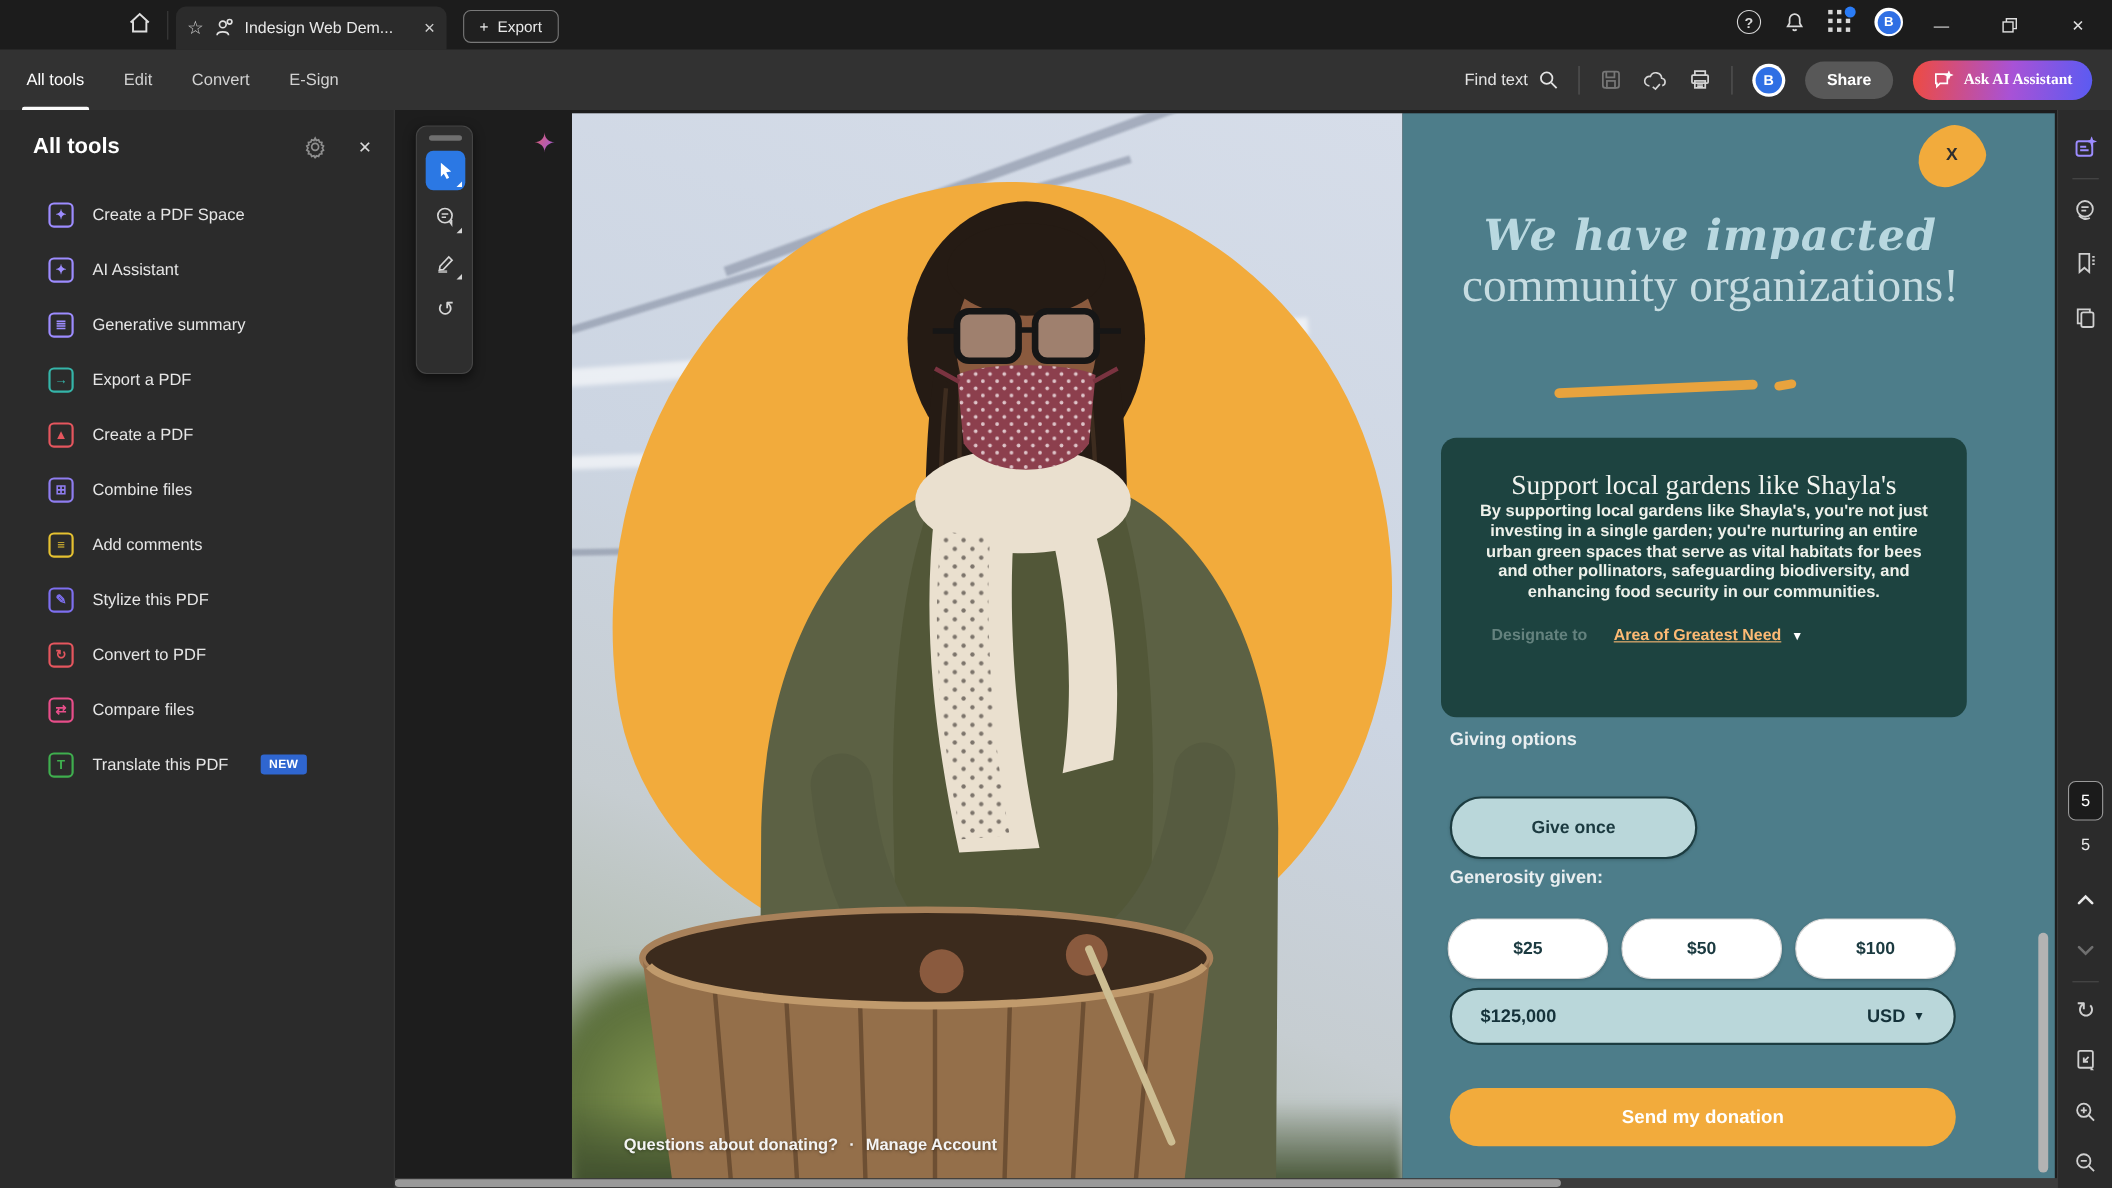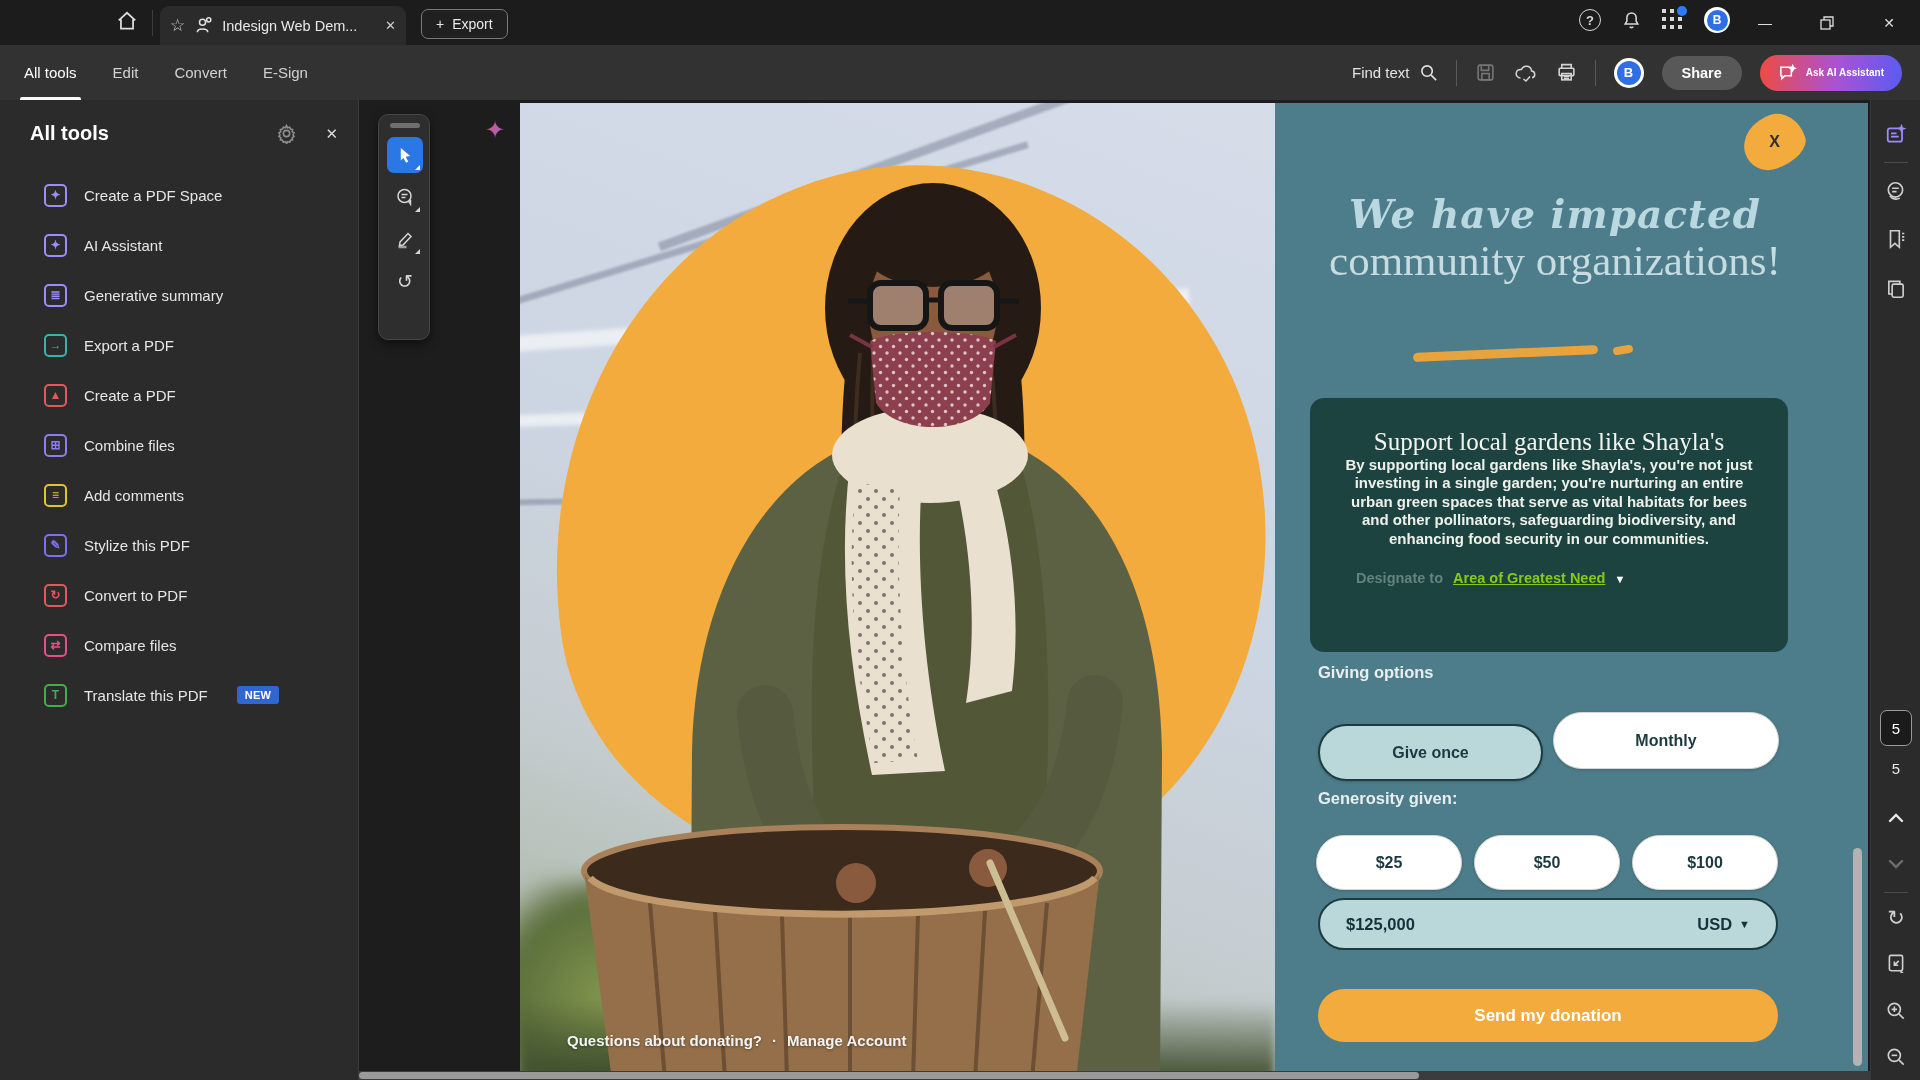--- a/index.html
+++ b/index.html
@@ -33,22 +33,22 @@
   .nav-tabs { position:absolute; left:24px; top:0; height:55px; display:flex; gap:36px; align-items:center; }
   .nav-tab { color:#d2d2d2; font-size:15px; position:relative; height:55px; display:flex; align-items:center; }
   .nav-tab.active { color:#fff; }
   .nav-tab.active::after { content:""; position:absolute; left:-4px; right:-4px; bottom:0; height:3px; background:#fafafa; border-radius:2px 2px 0 0; }
   .tool-right { position:absolute; right:18px; top:0; height:55px; display:flex; align-items:center; gap:18px; }
   .findtext { display:flex; align-items:center; gap:9px; color:#e3e3e3; font-size:15px; }
   .vdiv { width:1px; height:26px; background:#5a5a5a; }
   .ticon { color:#d5d5d5; display:flex; align-items:center; }
   .ticon.dim { color:#777; }
   .share-btn { height:34px; padding:0 20px; background:#585858; border-radius:17px; color:#fff; font-size:14.5px; font-weight:bold; display:flex; align-items:center; }
-  .askai-btn { height:36px; padding:0 18px; border-radius:18px; color:#fff; font-size:10px; font-weight:bold; display:flex; align-items:center; gap:9px;
-    background:linear-gradient(95deg, var(--ai_grad_a,#ee4b41) 0%, #a852d6 55%, var(--ai_grad_b,#5a5bf2) 100%); }
+  .askai-btn { height:36px; padding:0 18px; border-radius:18px; color:#fff; font-size:14px; font-weight:bold; display:flex; align-items:center; gap:9px;
+    background:linear-gradient(95deg, var(--ai_grad_a,#ee4b41) 0%, #a852d6 55%, var(--ai_grad_b,#5a5bf2) 100%);font-family:Liberation Serif, serif; }
 
   
   .sidebar { position:absolute; left:0; top:100px; width:359px; height:980px; background:#2b2b2b; border-right:1px solid #3a3a3a; }
   .sidebar-head { position:absolute; left:30px; right:20px; top:22px; display:flex; align-items:center; }
   .sidebar-title { color:#fff; font-size:20px; font-weight:bold; }
   .sidebar-head .gear { margin-left:auto; color:#8f8f8f; }
   .sidebar-head .sx { margin-left:28px; color:#d9d9d9; font-size:15px; }
   .tool-list { position:absolute; left:0; top:70px; width:100%; }
   .tool-item { height:50px; display:flex; align-items:center; padding-left:44px; gap:17px; }
   .tool-icon { width:23px; height:23px; border:2px solid currentColor; border-radius:5px; display:flex; align-items:center; justify-content:center; font-size:12px; font-weight:bold; flex:0 0 auto; }
@@ -98,21 +98,21 @@
   .hl-script { font-family:"DejaVu Serif", serif; font-style:italic; font-weight:bold; font-size:39px; color:#b9d8e0; letter-spacing:1px; }
   .hl-serif { font-family:"Liberation Serif", serif; font-size:43px; color:#c6dce1; line-height:1.12; }
   .hl-underline { position:absolute; left:138px; top:246px; width:185px; height:9px; border-radius:5px; background:#e8a33d; transform:rotate(-2.5deg); }
   .hl-underline-dot { position:absolute; left:338px; top:243px; width:20px; height:8px; border-radius:4px; background:#e8a33d; transform:rotate(-10deg); }
 
   .donate-card { position:absolute; left:35px; top:295px; width:478px; height:254px; background:var(--card,#1d4340); border-radius:14px; padding:30px 28px 0; text-align:center; }
   .card-title { font-family:"Liberation Serif", serif; font-size:25px; color:#f2f4ef; }
   .card-body { font-size:15px; font-weight:600; color:#eef1ea; line-height:1.23; }
   .designate { margin-top:22px; text-align:left; font-size:14.5px; padding-left:18px; }
   .designate .pre { color:#64827e; font-weight:600; }
-  .designate .lnk { color:#84cc16; font-weight:bold; text-decoration:underline; margin-left:6px; }
+  .designate .lnk { color:#fdba74; font-weight:bold; text-decoration:underline; margin-left:20px; }
   .designate .caret { color:#fff; font-size:11px; margin-left:5px; }
 
   .sec-label { position:absolute; left:43px; color:#e9eef0; font-size:16.5px; font-weight:600; }
   .pill { position:absolute; border-radius:29px; display:flex; align-items:center; justify-content:center; font-weight:bold; font-size:16px; color:#1b3a40; background:#fff; border:1.5px solid #d6d6d6; box-shadow:0 1px 3px rgba(0,0,0,.18); }
   .pill.selected { background:var(--pill_sel,#bad7da); border:2.5px solid var(--pill_border,#1c3c40);margin-top:12px; }
   .amount-input { position:absolute; left:43px; top:795px; width:460px; height:52px; background:var(--pill_sel,#bad7da); border:2.5px solid var(--pill_border,#1c3c40); border-radius:27px; display:flex; align-items:center; padding:0 26px; font-weight:bold; color:#15323a; font-size:16.5px; }
   .amount-input .usd { margin-left:auto; display:flex; gap:7px; align-items:center; }
   .amount-input .caret { font-size:11px; }
   .send-btn { position:absolute; left:43px; top:886px; width:460px; height:53px; background:var(--yellow,#f2ab3c); border-radius:27px; display:flex; align-items:center; justify-content:center; color:#fff; font-weight:bold; font-size:17px; }
 
@@ -457,23 +457,20 @@
           <span class="pre">Designate to</span>
           <span class="lnk">Area of Greatest Need</span>
           <span class="caret">▼</span>
         </div>
       </div>
 
       <div class="sec-label" style="top:560px">Giving options</div>
       <div class="pill selected" style="left:43px;top:609px;width:225px;height:57px">
         <span>Give once</span>
       </div>
-      <div class="pill" style="left:278px;top:609px;width:226px;height:57px">
-        <span>Monthly</span>
-      </div>
 
       <div class="sec-label" style="top:686px">Generosity given:</div>
       <div style="position:absolute;left:41px;top:732px;width:462px;display:flex;gap:12px">
 
           <div class="pill" style="position:relative;flex:1;height:55px">
             <span>$25</span>
           </div>
 
           <div class="pill" style="position:relative;flex:1;height:55px">
             <span>$50</span>

